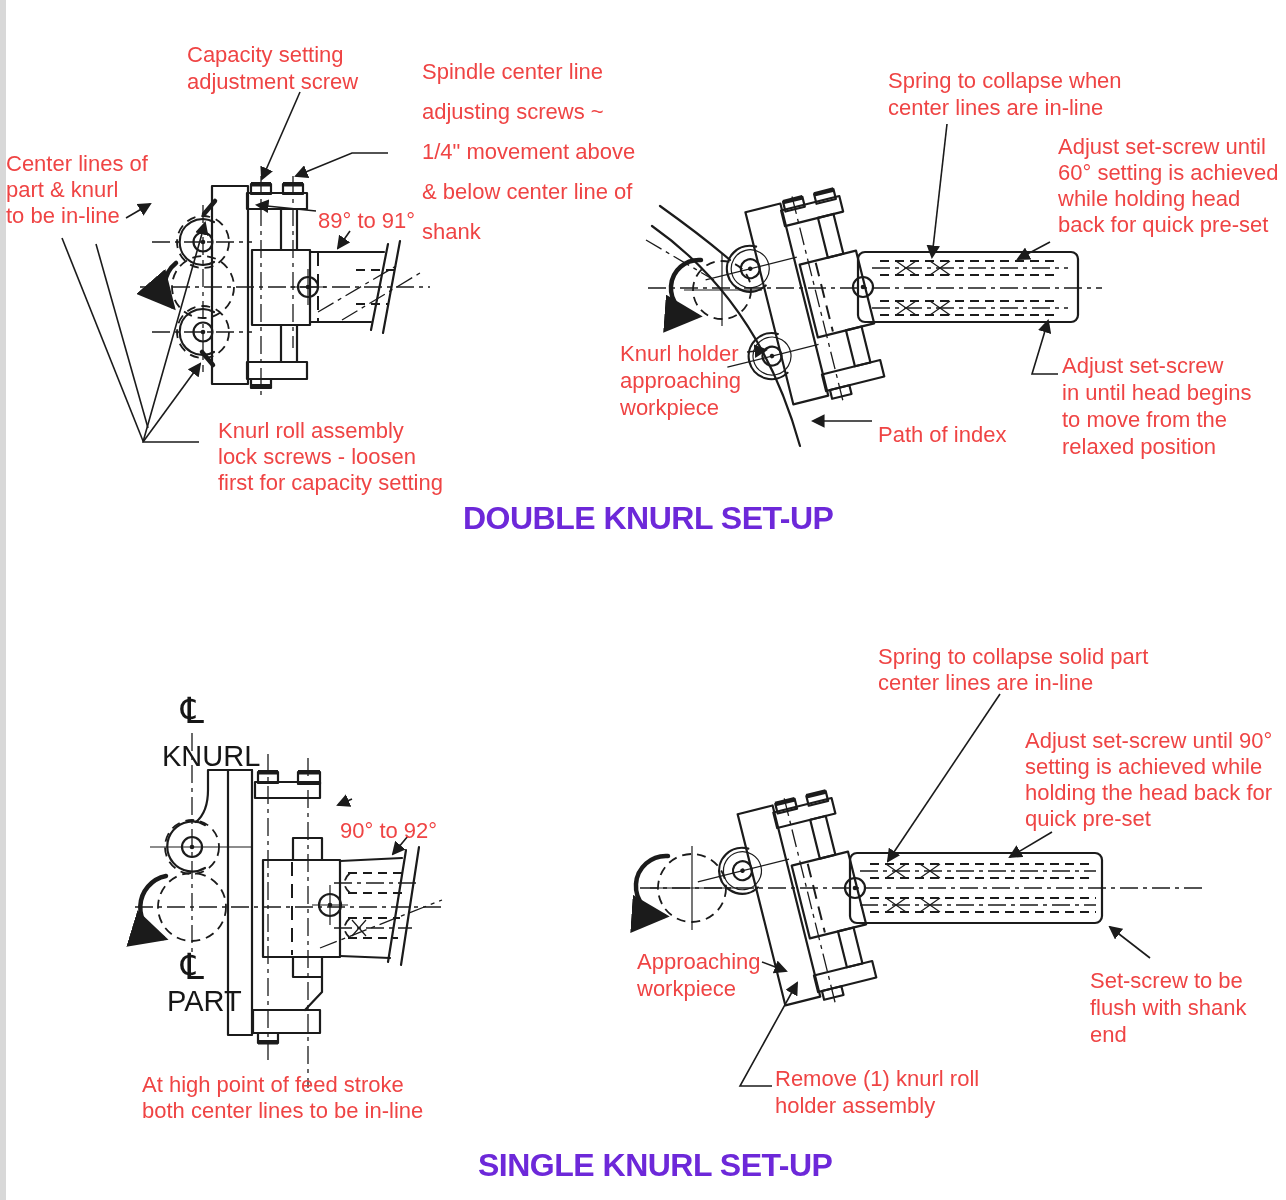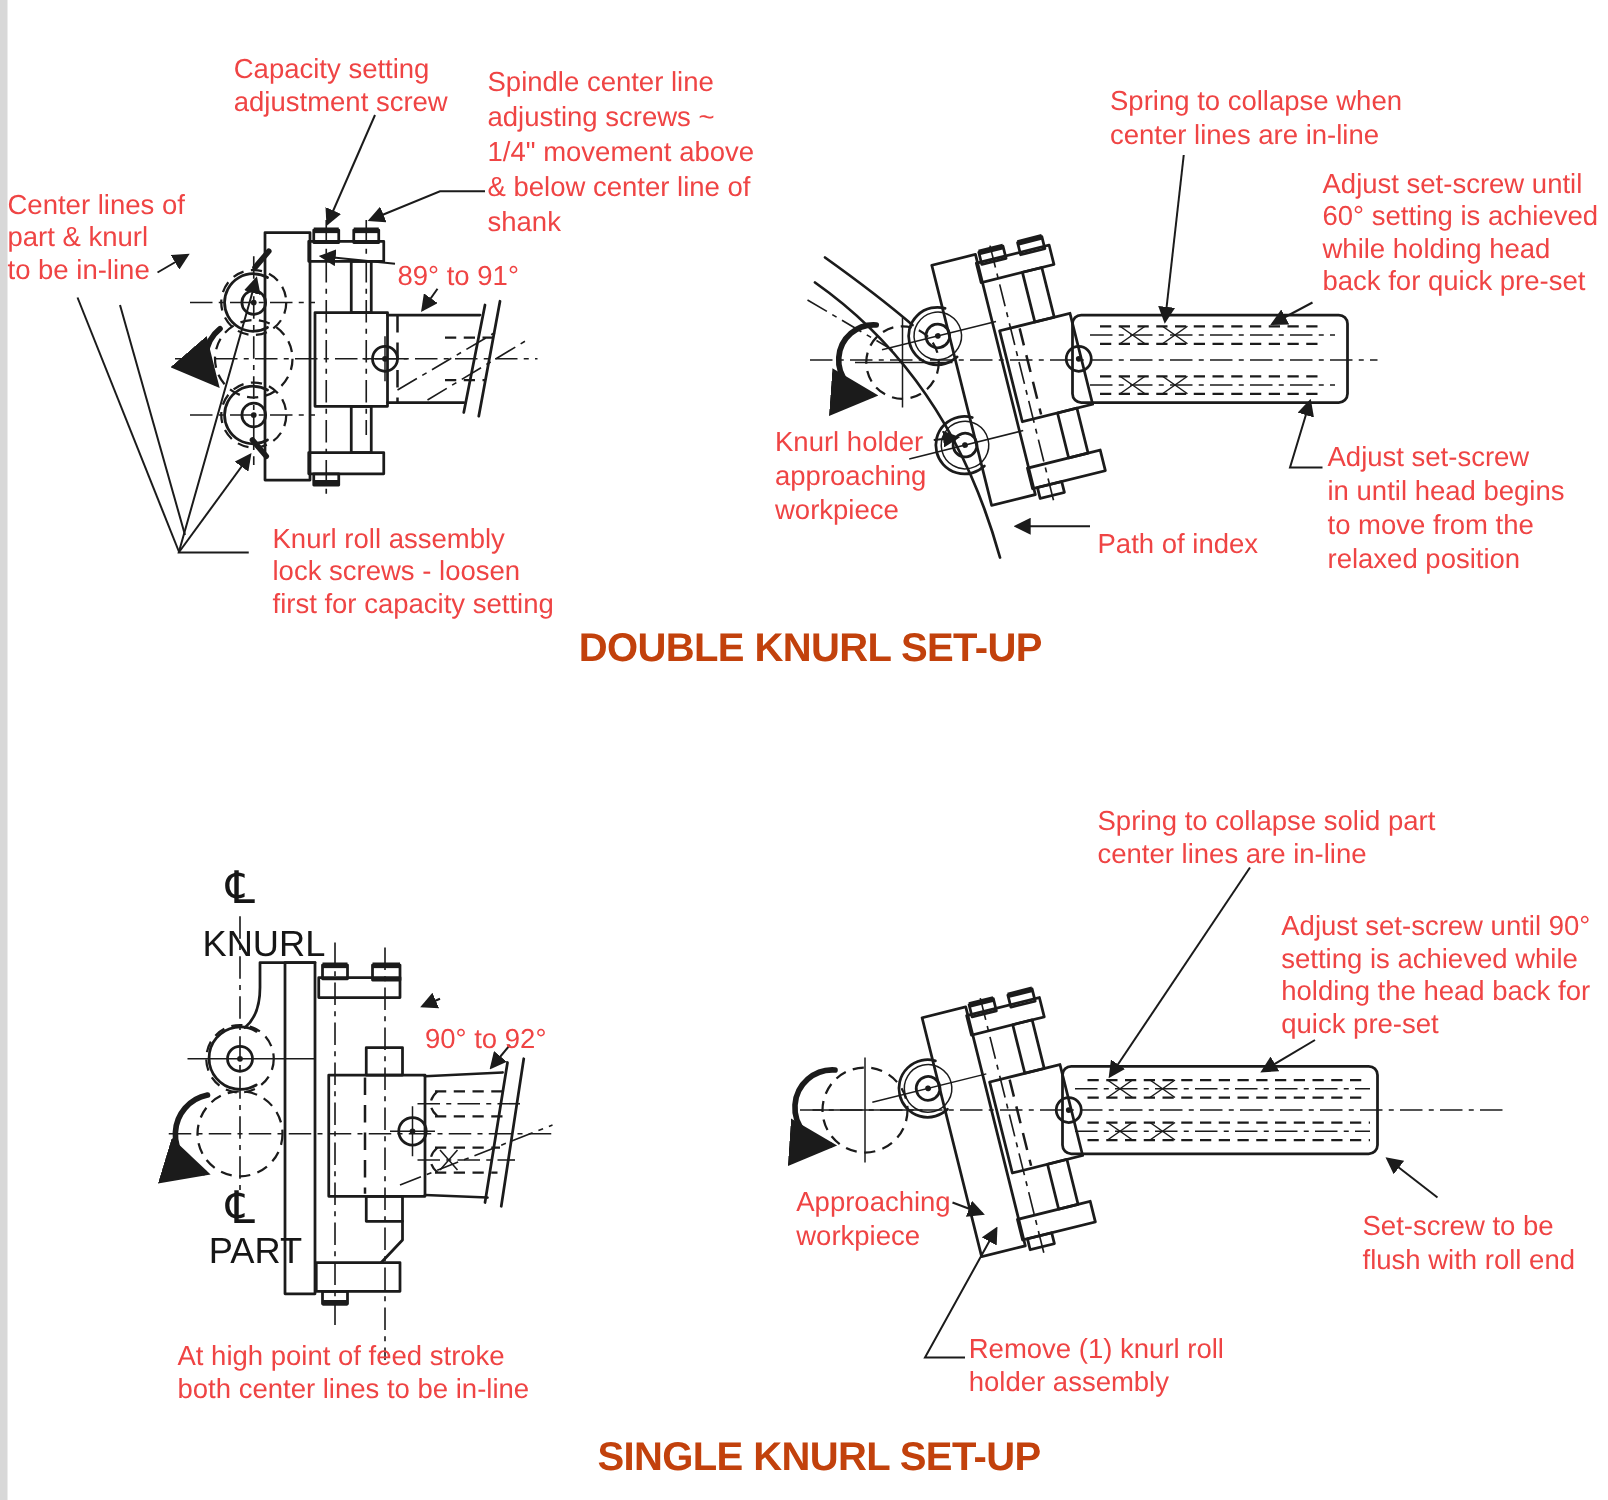--- a/index.html
+++ b/index.html
@@ -1,22 +1,22 @@
 <!DOCTYPE html>
 <html><head>
 <meta charset="utf-8">
 <style>
   html,body{margin:0;padding:0;background:#ffffff;}
   body{width:1286px;height:1200px;position:relative;overflow:hidden;
        font-family:"Liberation Sans", sans-serif;color:#161616;}
   .scan-edge{position:absolute;left:0;top:0;width:6px;height:1200px;background:#d8d8d8;}
   .lbl{position:absolute;white-space:pre-line;font-size:22px;line-height:27px;color:#ef4444;}
   .lbl.tight{line-height:26px;}
-  .lbl.wide{line-height:28px;}
-  .title{position:absolute;font-size:32px;font-weight:bold;letter-spacing:-0.5px;color:#c2410c;}
+  .lbl.wide{line-height:40px;margin-left:32px;}
+  .title{position:absolute;font-size:32px;font-weight:bold;letter-spacing:-0.5px;color:#6d28d9;}
   .clsym{position:absolute;font-family:"DejaVu Sans", sans-serif;font-size:36px;color:#161616;
          font-style:italic;}
   .big{position:absolute;font-size:29px;color:#161616;}
   svg{position:absolute;left:0;top:0;}
   .o{stroke:#1b1b1b;stroke-width:2.2;fill:none;stroke-linejoin:round;stroke-linecap:round;}
   .thin{stroke:#1b1b1b;stroke-width:1.2;fill:none;}
   .cl{stroke:#1b1b1b;stroke-width:1.3;fill:none;stroke-dasharray:18 5 4 5;}
   .dash{stroke:#1b1b1b;stroke-width:1.8;fill:none;stroke-dasharray:9 6;}
   .ldash{stroke:#1b1b1b;stroke-width:2;fill:none;stroke-dasharray:14 8;}
   .ldr{stroke:#1b1b1b;stroke-width:1.6;fill:none;}
@@ -304,17 +304,17 @@
 
 <div class="lbl tight" style="left:878px;top:644px;">Spring to collapse solid part
 center lines are in-line</div>
 <div class="lbl tight" style="left:1025px;top:728px;">Adjust set-screw until 90°
 setting is achieved while
 holding the head back for
 quick pre-set</div>
 <div class="lbl" style="left:637px;top:948px;">Approaching
 workpiece</div>
 <div class="lbl" style="left:1090px;top:967px;">Set-screw to be
-flush with roll end</div>
+flush with shank end</div>
 <div class="lbl" style="left:775px;top:1065px;text-align:left;width:220px;">Remove (1) knurl roll
 holder assembly</div>
 
 <div class="title" style="left:478px;top:1147px;">SINGLE KNURL SET-UP</div>
 
 </body></html>

